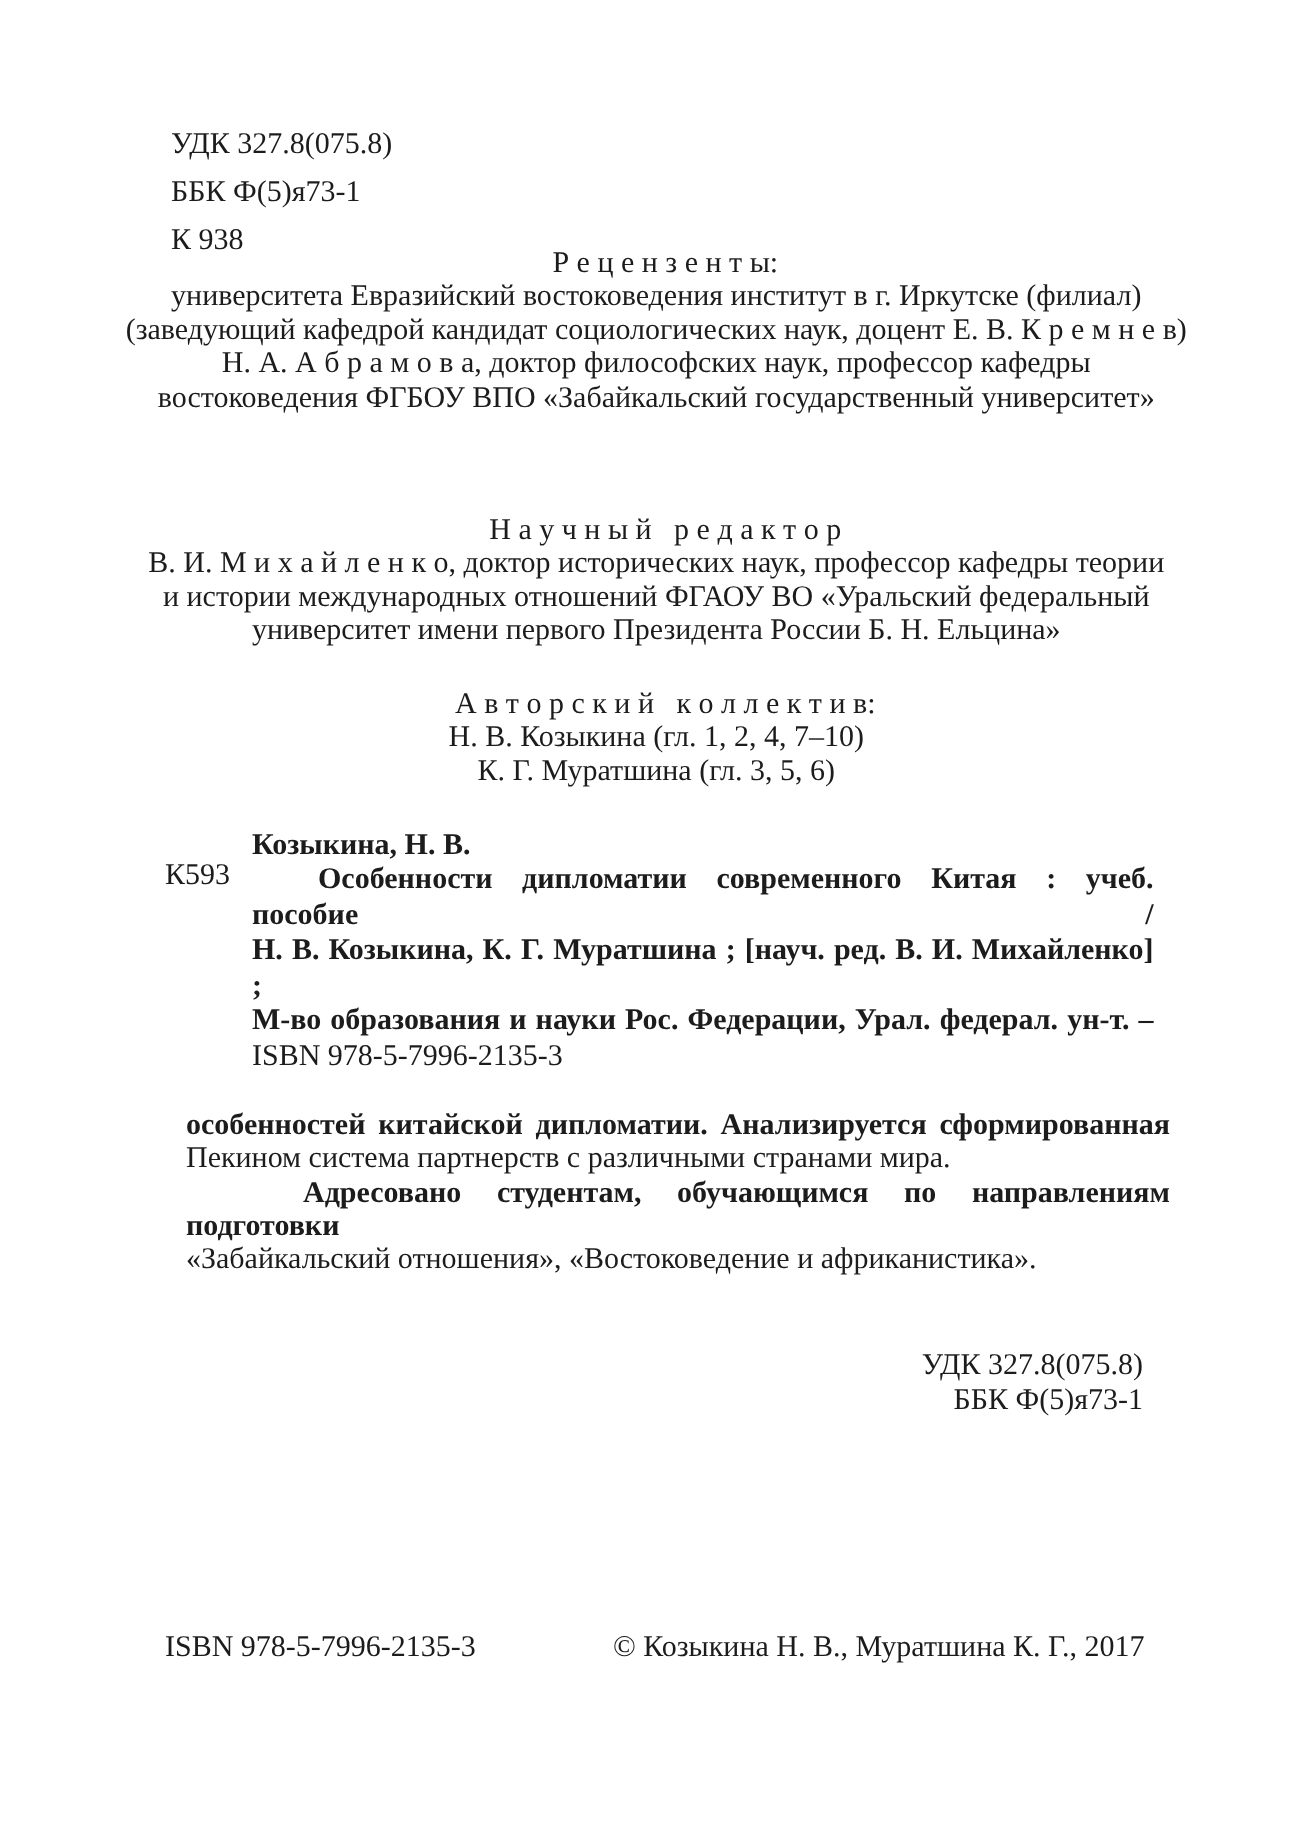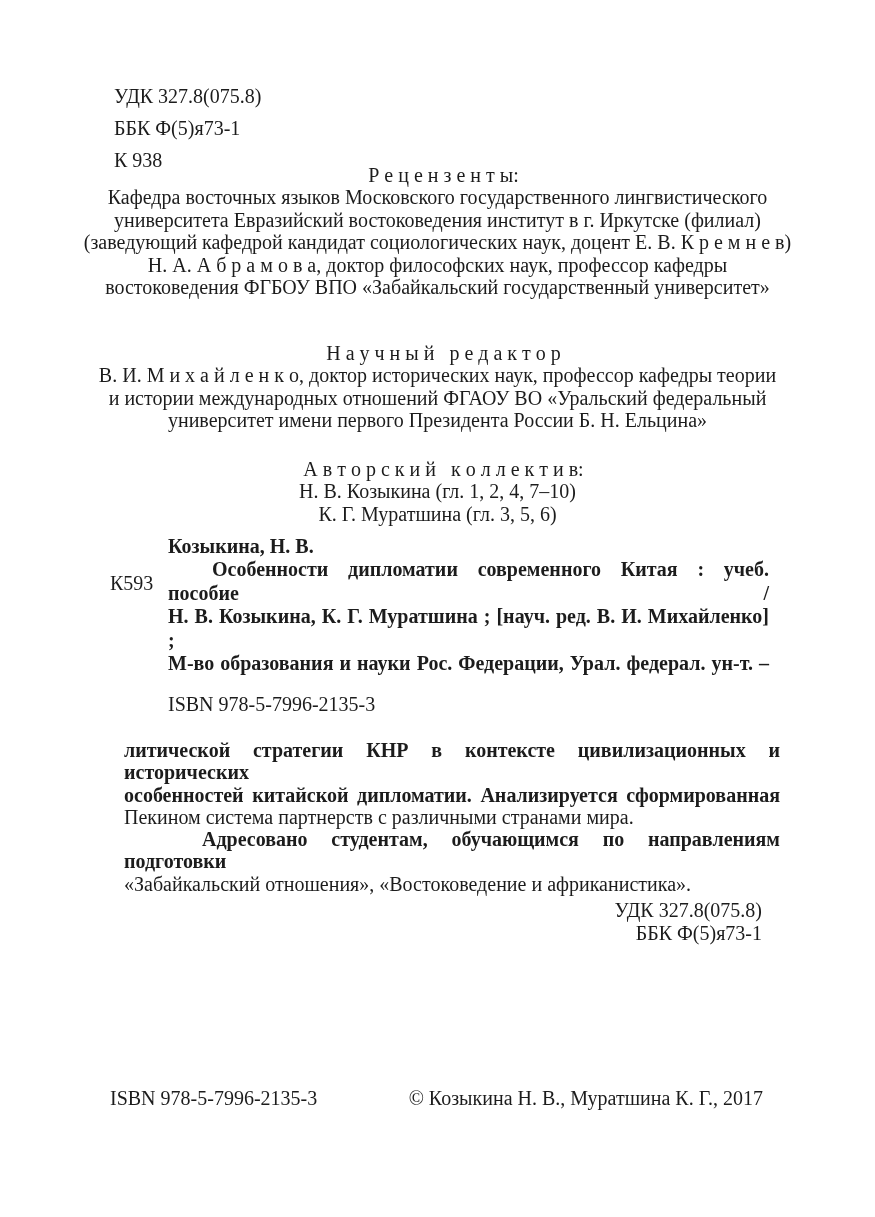--- a/index.html
+++ b/index.html
@@ -19,21 +19,21 @@
   .jline  { text-align: justify; text-align-last: justify; font-weight: bold; }
   .ind44  { text-indent: 44px; }
   .ind78  { text-indent: 78px; }
 
   #top-codes   { left: 114px; top: 80px;  line-height: 32px; }
   #reviewers   { top: 164px; line-height: 22.4px; }
   #editor      { top: 342px; line-height: 22.4px; }
   #authors     { top: 458px; line-height: 22.4px; text-align: center; }
 
   #catalog-code { left: 110px; top: 572px; }
-  #catalog      { left: 168px; top: 535px; width: 601px; line-height: 23.4px; }
+  #catalog      { left: 168px; top: 552px; width: 601px; line-height: 23.4px; }
   .catalog-author { font-weight: bold; }
   #catalog-isbn { left: 168px; top: 693px; }
 
   #annotation  { left: 124px; top: 739px; width: 656px; line-height: 22.3px; }
 
   #udc-right   { right: 113px; top: 899px; text-align: right; line-height: 22.5px; }
 
   #footer {
     left: 110px; right: 112px; top: 1087px;
     display: flex; justify-content: space-between; align-items: baseline;
@@ -43,21 +43,20 @@
 <body>
 
 <div id="top-codes" class="abs">
   <div>УДК 327.8(075.8)</div>
   <div>ББК Ф(5)я73-1</div>
   <div>К 938</div>
 </div>
 
 <div id="reviewers" class="abs center">
   <div class="ws">Р е ц е н з е н т ы:</div>
-  <div>Кафедра восточных языков Московского государственного лингвистического</div>
   <div>университета Евразийский востоковедения институт в г. Иркутске (филиал)</div>
   <div>(заведующий кафедрой кандидат социологических наук, доцент Е. В. К р е м н е в)</div>
   <div>Н. А. А б р а м о в а, доктор философских наук, профессор кафедры</div>
   <div>востоковедения ФГБОУ ВПО «Забайкальский государственный университет»</div>
 </div>
 
 <div id="editor" class="abs center">
   <div class="ws">Н а у ч н ы й   р е д а к т о р</div>
   <div>В. И. М и х а й л е н к о, доктор исторических наук, профессор кафедры теории</div>
   <div>и истории международных отношений ФГАОУ ВО «Уральский федеральный</div>
@@ -74,21 +73,20 @@
 <div id="catalog" class="abs">
   <div class="catalog-author">Козыкина, Н. В.</div>
   <div class="jline ind44">Особенности дипломатии современного Китая : учеб. пособие /</div>
   <div class="jline">Н. В. Козыкина, К. Г. Муратшина ; [науч. ред. В. И. Михайленко] ;</div>
   <div class="jline">М-во образования и науки Рос. Федерации, Урал. федерал. ун-т. –</div>
 </div>
 <div id="catalog-isbn" class="abs">ISBN 978-5-7996-2135-3</div>
 
 <div id="annotation" class="abs">
   <div>
-    <div class="jline">литической стратегии КНР в контексте цивилизационных и исторических</div>
     <div class="jline">особенностей китайской дипломатии. Анализируется сформированная</div>
     <div>Пекином система партнерств с различными странами мира.</div>
   </div>
   <div>
     <div class="jline ind78">Адресовано студентам, обучающимся по направлениям подготовки</div>
     <div>«Забайкальский отношения», «Востоковедение и африканистика».</div>
   </div>
 </div>
 
 <div id="udc-right" class="abs">

